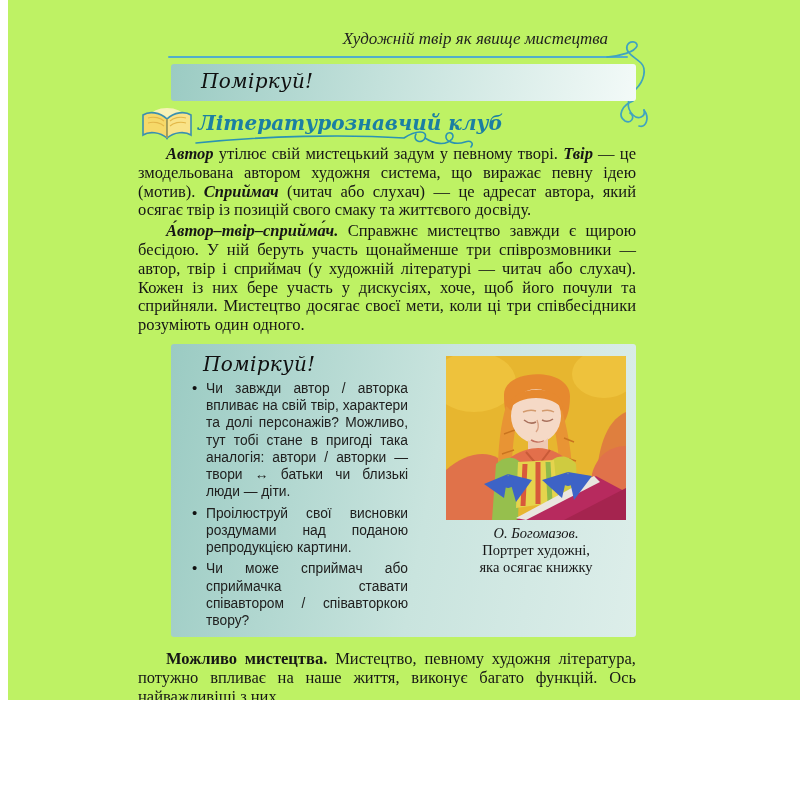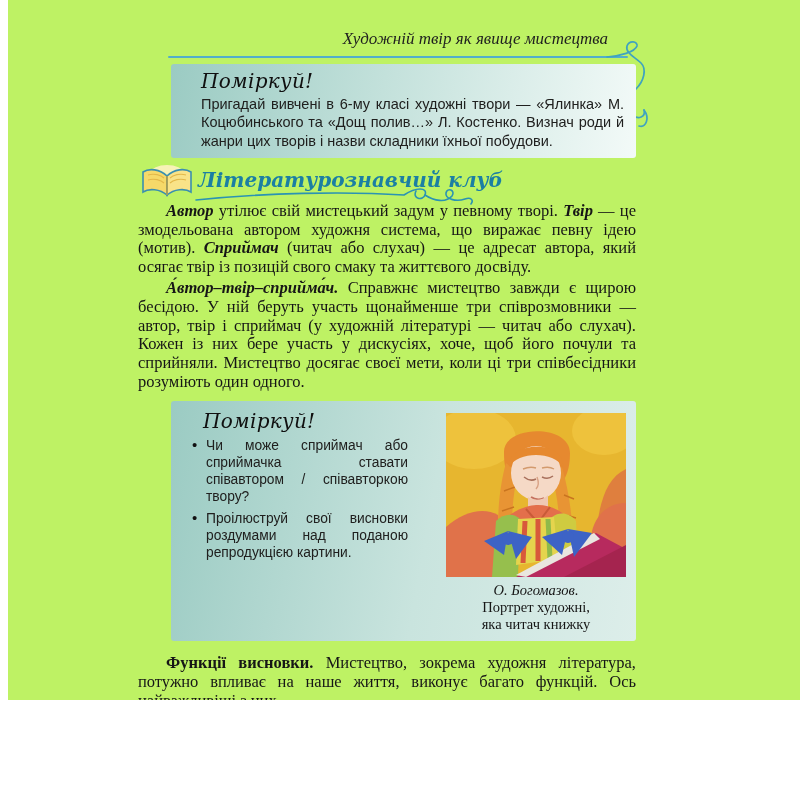--- a/index.html
+++ b/index.html
@@ -99,21 +99,20 @@
       <path d="M1,17 C14,16 29,12 31,6 C32,1 23,0 21,6 C19,13 29,17 35,23 C41,29 38,41 30,49 C22,57 19,67 27,75 C32,80 40,77 38,70"></path>
       <path d="M27,61 C16,65 11,76 19,81 C25,84 30,77 24,73"></path>
       <path d="M38,70 C44,78 40,88 33,86"></path>
     </g>
   </svg>
 
   <div class="content">
 
     <div class="think-box">
       <div class="script-title">Поміркуй!</div>
-      <div class="box-text">Пригадай вивчені в 6-му класі художні твори — «Ялинка» М. Коцюбинського та «Дощ полив…» Л. Костенко. Визнач роди й жанри цих творів і назви складники їхньої побудови.</div>
     </div>
 
     <div class="section-head">
       <svg class="book-icon" width="54" height="36" viewBox="0 0 54 36">
         <ellipse cx="27" cy="9" rx="16" ry="8" fill="#fdf2c0" opacity="0.9"></ellipse>
         <path d="M27,12 C20,5 9,4 3,8 L3,28 C9,24 20,25 27,31 Z" fill="#f6d969" stroke="#3a8fb0" stroke-width="1.6"></path>
         <path d="M27,12 C34,5 45,4 51,8 L51,28 C45,24 34,25 27,31 Z" fill="#f9e388" stroke="#3a8fb0" stroke-width="1.6"></path>
         <path d="M27,12 L27,31" stroke="#c9a23a" stroke-width="1.4"></path>
         <path d="M8,11 C14,9 21,11 24,14 M8,16 C14,14 21,16 24,19 M30,14 C33,11 40,9 46,11 M30,19 C33,16 40,14 46,16" stroke="#e3b84a" stroke-width="1.1" fill="none"></path>
       </svg>
@@ -132,22 +131,23 @@
 
     <p class="body-par">
       <span class="lead-bi">А́втор–твір–сприйма́ч.</span><span> Справжнє мистецтво завжди є щирою бесідою. У ній беруть участь щонайменше три співрозмовники — автор, твір і сприймач (у художній літературі — читач або слухач). Кожен із них бере участь у дискусіях, хоче, щоб його почули та сприйняли. Мистецтво досягає своєї мети, коли ці три співбесідники розуміють один одного.</span>
     </p>
 
     <div class="think-box box2">
       <div class="box2-row">
         <div>
           <div class="script-title">Поміркуй!</div>
           <ul class="bullet-list">
+            <li>Чи завжди автор / авторка впливає на свій твір, характери та долі персонажів? Можливо, тут тобі стане в пригоді така аналогія: автори / авторки — твори ↔ батьки чи близькі люди — діти.</li>
+            <li>Проілюструй свої висновки роздумами над поданою репродукцією картини.</li>
             <li>Чи може сприймач або сприймачка ставати співавтором / співавторкою твору?</li>
-            <li>Проілюструй свої висновки роздумами над поданою репродукцією картини.</li>
           </ul>
         </div>
 
         <figure class="artwork-fig">
           <svg class="painting" width="180" height="164" viewBox="0 0 180 164">
             <rect width="180" height="164" fill="#e7b62f"></rect>
             <ellipse cx="28" cy="26" rx="42" ry="30" fill="#eec23c"></ellipse>
             <ellipse cx="158" cy="18" rx="32" ry="24" fill="#eec23c"></ellipse>
             <path d="M180,56 C158,66 152,96 150,126 L148,164 L180,164 Z" fill="#df7f3e"></path>
             <path d="M0,114 C18,98 38,94 52,102 L56,164 L0,164 Z" fill="#e0724a"></path>
@@ -178,28 +178,28 @@
               <polygon points="86,124 62,118 70,146"></polygon>
               <circle cx="62" cy="126" r="6"></circle>
               <polygon points="96,124 122,116 116,142"></polygon>
               <polygon points="146,120 122,116 128,144"></polygon>
               <circle cx="122" cy="124" r="6"></circle>
             </g>
           </svg>
           <figcaption class="art-caption">
             <span class="artist">О. Богомазов.</span><br>
             <span>Портрет художні,</span><br>
-            <span>яка читач книжку</span>
+            <span>яка осягає книжку</span>
           </figcaption>
         </figure>
       </div>
     </div>
 
     <p class="body-par" style="margin-top:13px;">
-      <span class="lead-b">Функції висновки.</span><span> Мистецтво, зокрема художня література, потужно впливає на наше життя, виконує багато функцій. Ось найважливіші з них.</span>
+      <span class="lead-b">Можливо мистецтва.</span><span> Мистецтво, певному художня література, потужно впливає на наше життя, виконує багато функцій. Ось найважливіші з них.</span>
     </p>
 
   </div>
 
   <svg class="footer-flourish" width="152" height="30" viewBox="0 0 152 30">
     <g fill="none" stroke="#3aa0bd" stroke-width="1.7" stroke-linecap="round">
       <path d="M36,7 C30,-2 13,0 13,8 C13,15 26,16 26,9 C26,3 15,3 14,9 C13,16 22,21 32,21 L148,21"></path>
       <path d="M32,21 C38,27 46,27 46,21"></path>
     </g>
   </svg>

